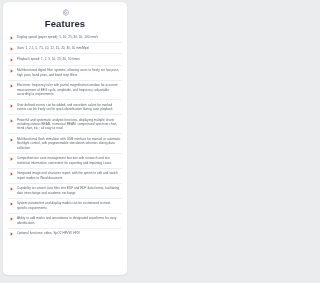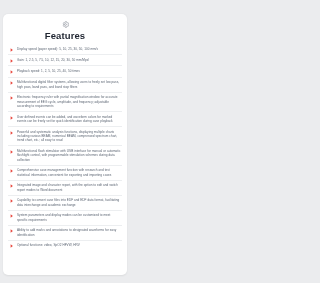--- a/index.html
+++ b/index.html
@@ -12,21 +12,21 @@
     background: #ebecee;
     font-family: "Liberation Sans", sans-serif;
     overflow: hidden;
   }
 
   .page {
     width: 130px;
     height: 283px;
     position: relative;
     box-sizing: border-box;
-    padding: 14px 3px 8px 3px;
+    padding: 2px 3px 8px 3px;
   }
 
   .card {
     background: #ffffff;
     border-radius: 5px;
     box-shadow: 0 0.5px 2px rgba(0,0,0,0.07);
     padding: 5px 5px 4px 5px;
     box-sizing: border-box;
     width: 100%;
     height: 100%;

